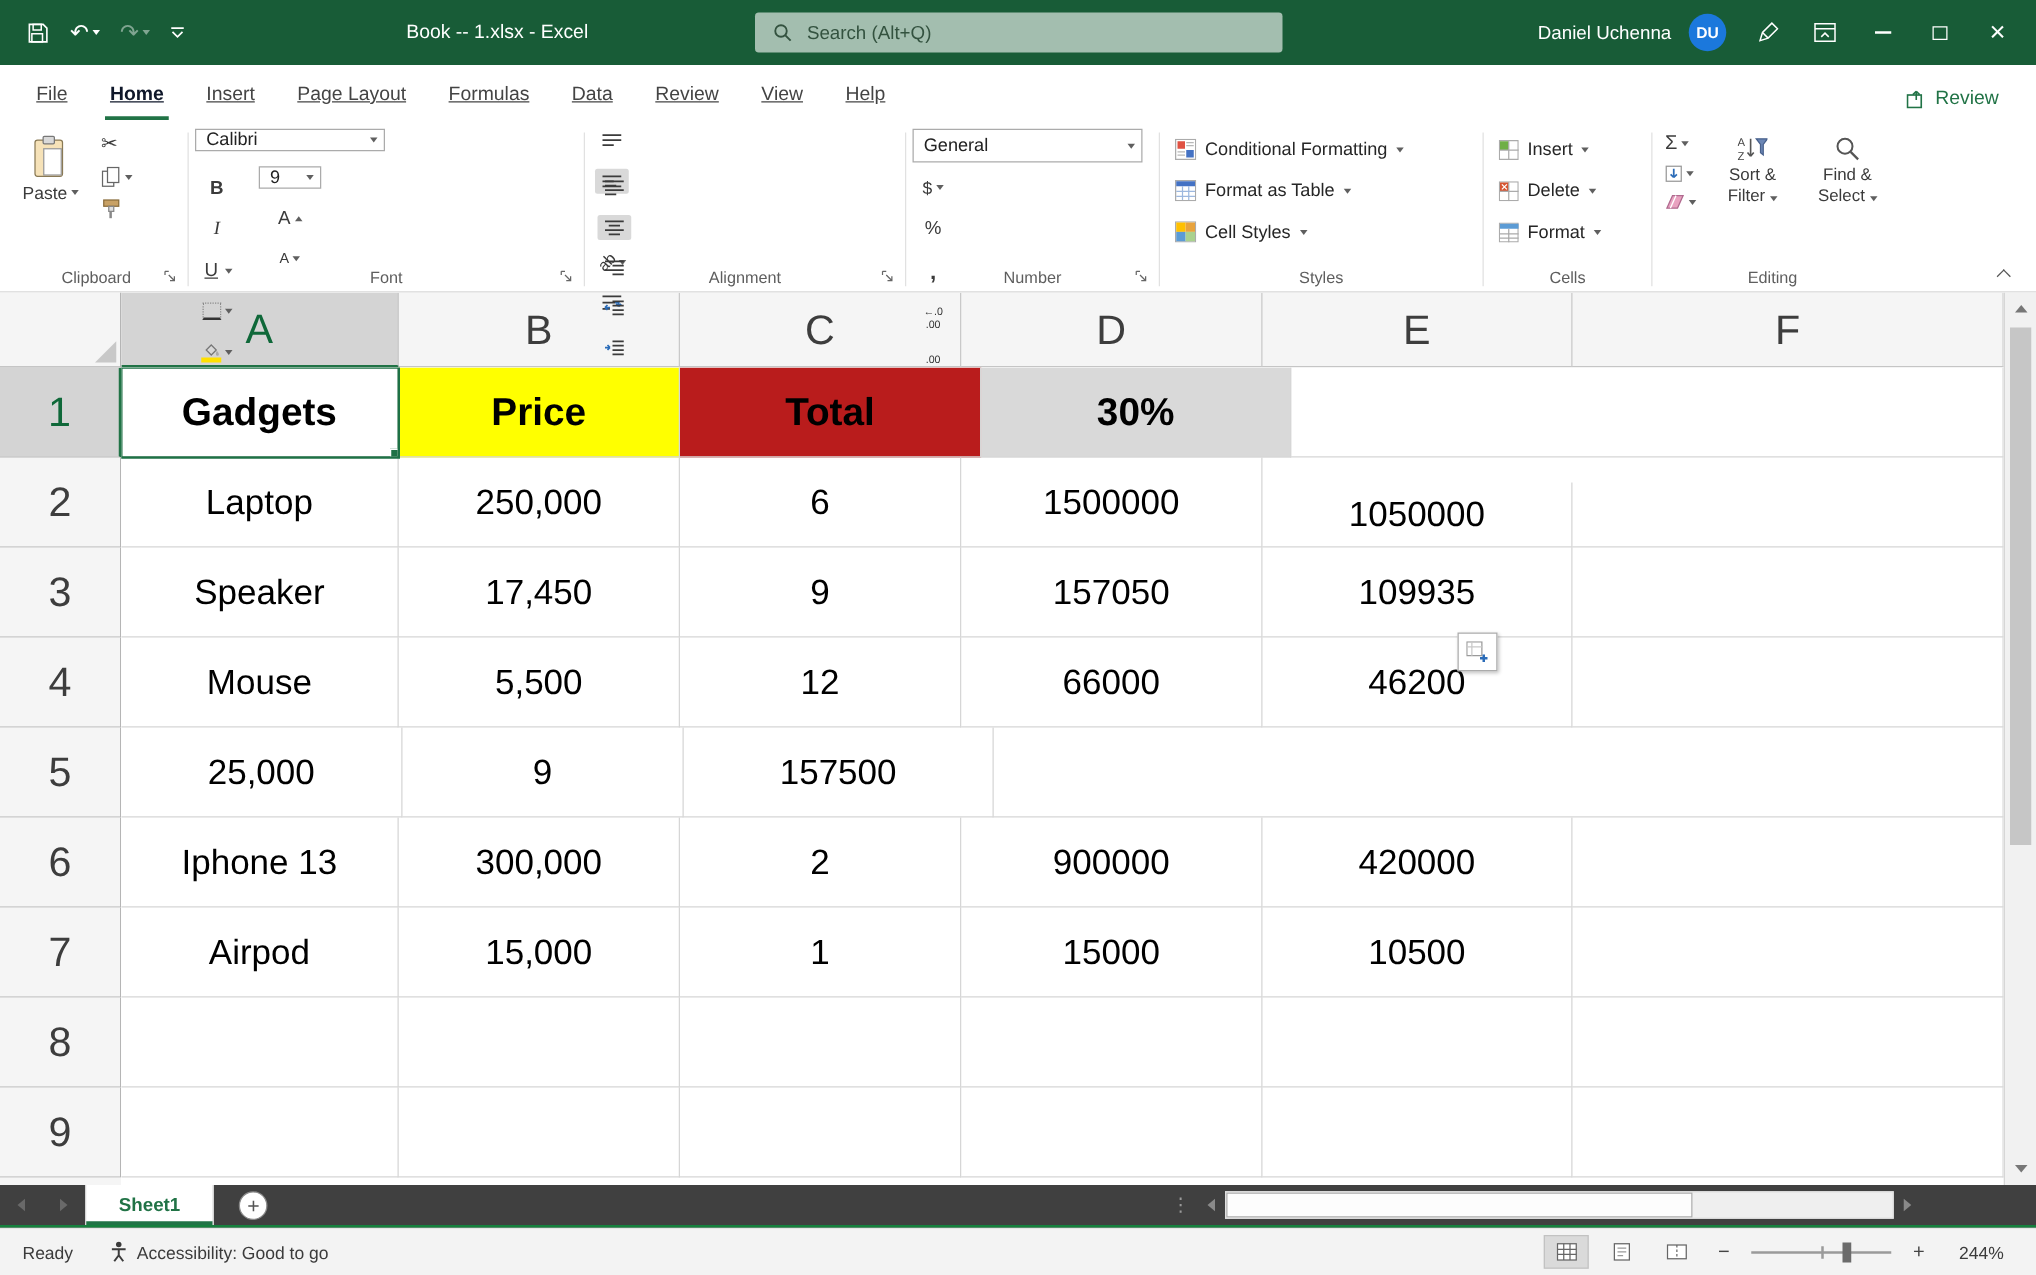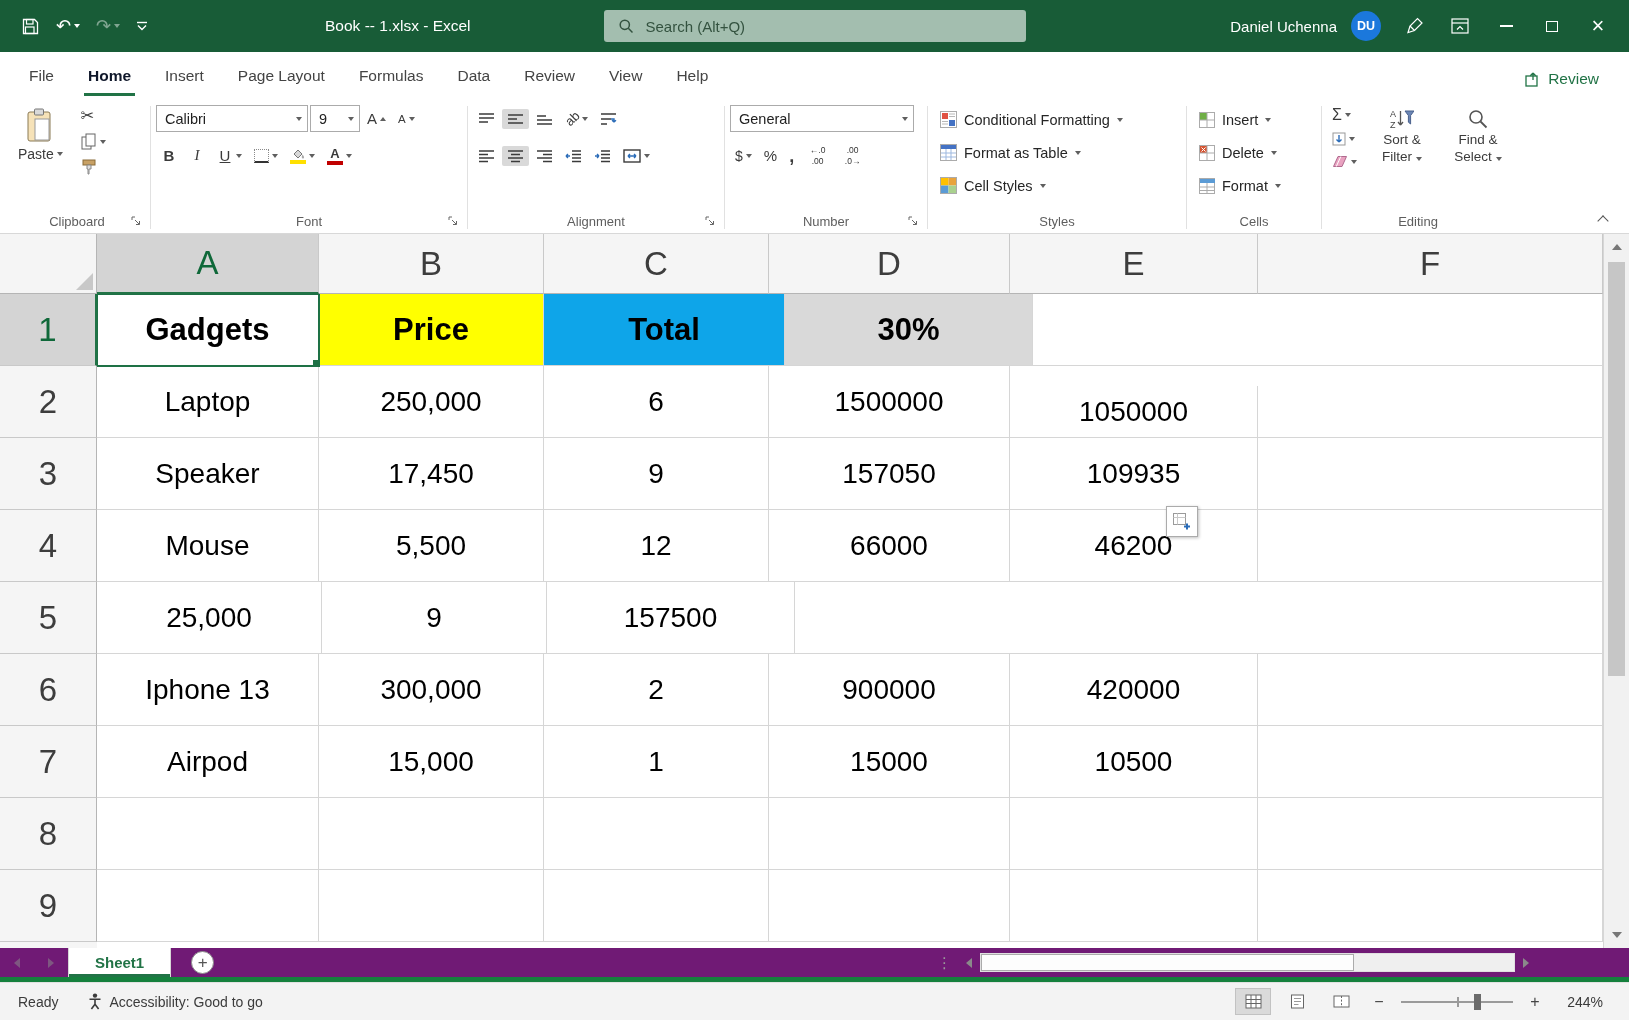--- a/index.html
+++ b/index.html
@@ -20,38 +20,38 @@
   .tb-right{margin-left:auto;display:flex;align-items:center;height:100%;padding-right:8px;}
   .tb-user{font-size:15px;margin-right:14px;white-space:nowrap;}
   .avatar{width:30px;height:30px;border-radius:50%;background:#1B78DC;color:#fff;font-size:12.5px;font-weight:700;display:flex;align-items:center;justify-content:center;margin-right:10px;cursor:pointer;}
   .tb-ico{width:46px;height:52px;display:flex;align-items:center;justify-content:center;background:none;border:none;cursor:pointer;}
   .mini-bar{width:13px;height:2px;background:#fff;display:inline-block;}
   .maxi-box{width:12px;height:11px;border:1.6px solid #fff;display:inline-block;}
   .close-x{color:#fff;font-size:22px;line-height:1;}
 
   
   .tabbar{flex:0 0 46px;background:#fff;display:flex;align-items:flex-end;padding-left:12px;position:relative;}
-  .rtab{font-size:15.5px;color:#444;padding:11px 17px 13px;cursor:pointer;position:relative;white-space:nowrap;}
+  .rtab{font-size:15.5px;color:#444;padding:11px 17px 13px;cursor:pointer;position:relative;white-space:nowrap;text-decoration:underline;}
   .rtab.active{color:#0f172a;font-weight:700;}
   .rtab.active::after{content:"";position:absolute;left:13px;right:13px;bottom:2px;height:3px;background:#217346;}
   .share-btn{margin-left:auto;margin-right:30px;margin-bottom:10px;color:#217346;font-size:15.5px;display:flex;align-items:center;gap:7px;cursor:pointer;background:none;border:none;font-family:inherit;}
 
   
   .ribbon{flex:0 0 136px;background:#fff;display:flex;align-items:stretch;padding:4px 2px 0 6px;border-bottom:1px solid #D8D8D8;position:relative;}
   .rgroup{display:flex;flex-direction:column;padding:1px 3px 0;position:relative;flex:0 0 auto;}
   .rg-body{flex:1;display:flex;align-items:flex-start;gap:4px;}
   .rg-body.col{flex-direction:column;gap:6px;}
   .rg-footer{height:24px;display:flex;align-items:center;justify-content:center;color:#5E5E5E;font-size:13px;position:relative;}
   .launcher{position:absolute;right:3px;bottom:6px;cursor:pointer;line-height:0;}
   .rsep{width:1px;background:#E1E1E1;margin:4px 2px;flex:0 0 1px;}
   .rbtn{display:flex;align-items:center;gap:3px;padding:3px 5px;border-radius:2px;cursor:pointer;color:#3b3b3b;font-size:14px;}
   .rbtn.tgl-on{background:#D9D9D9;}
   .bigbtn{display:flex;flex-direction:column;align-items:center;padding:5px 9px 2px;cursor:pointer;color:#3b3b3b;font-size:14px;gap:2px;}
   .mini-col{display:flex;flex-direction:column;gap:3px;padding-top:2px;}
-  .frow{display:flex;align-items:center;gap:2px;height:31px;}
+  .frow{display:flex;align-items:center;gap:12px;height:31px;flex-direction:column;}
   .combo{height:27px;background:#fff;border:1px solid #ABABAB;display:flex;align-items:center;font-size:14.5px;color:#222;padding:0 5px 0 8px;gap:6px;cursor:pointer;}
   .combo .tri{margin-left:auto;}
   .glyph{font-size:16px;line-height:1;}
   .bi{width:16px;text-align:center;font-size:15px;line-height:1;}
   .bi.b{font-weight:700;}
   .bi.i{font-style:italic;font-family:"Liberation Serif",serif;}
   .bi.u{text-decoration:underline;}
   .afont{font-size:15px;font-weight:400;}
   .bordericon{width:15px;height:14px;border:1px dotted #8a8a8a;border-bottom:2px solid #333;display:inline-block;}
   .colstack{display:inline-flex;flex-direction:column;align-items:center;gap:1px;line-height:1;}
@@ -85,21 +85,21 @@
   .vscroll{grid-area:1/3/3/4;background:#F1F1F1;border-left:1px solid #D6D6D6;position:relative;}
   .vs-btn{position:absolute;left:0;right:0;height:26px;display:flex;align-items:center;justify-content:center;cursor:pointer;}
   .vs-btn.top{top:0;} .vs-btn.bot{bottom:0;}
   .vs-thumb{position:absolute;left:4px;right:4px;top:28px;height:58%;background:#C6C6C6;cursor:grab;}
   .tri-u{width:0;height:0;border-left:5px solid transparent;border-right:5px solid transparent;border-bottom:6px solid #777;}
   .tri-d{width:0;height:0;border-left:5px solid transparent;border-right:5px solid transparent;border-top:6px solid #777;}
   .tri-l{width:0;height:0;border-top:5px solid transparent;border-bottom:5px solid transparent;border-right:6px solid #8a8a8a;}
   .tri-r{width:0;height:0;border-top:5px solid transparent;border-bottom:5px solid transparent;border-left:6px solid #8a8a8a;}
 
   
-  .sheetbar{flex:0 0 34px;background:#701a75;border-bottom:5px solid #15803d;display:flex;align-items:stretch;position:relative;}
+  .sheetbar{flex:0 0 34px;background:#404040;border-bottom:2px solid #15803d;display:flex;align-items:stretch;position:relative;}
   .snav{width:34px;display:flex;align-items:center;justify-content:center;cursor:pointer;opacity:.55;}
   .sheettab{padding:0 26px;display:flex;align-items:center;font-size:15px;color:#444;background:#fff;border-left:1px solid #D6D6D6;border-right:1px solid #D6D6D6;position:relative;cursor:pointer;}
   .sheettab.active{font-weight:700;color:#217346;}
   .sheettab.active::after{content:"";position:absolute;left:0;right:0;bottom:0;height:3px;background:#217346;}
   .addsheet{width:23px;height:23px;border:1px solid #8a8a8a;border-radius:50%;margin:auto 0 auto 20px;display:flex;align-items:center;justify-content:center;color:#555;font-size:17px;line-height:1;cursor:pointer;background:#fff;}
   .splitter{position:absolute;left:937px;top:0;bottom:0;display:flex;align-items:center;color:#9a9a9a;font-size:15px;cursor:col-resize;}
   .hscroll{position:absolute;left:958px;right:92px;top:5px;bottom:5px;display:flex;align-items:center;}
   .hs-btn{width:22px;height:100%;display:flex;align-items:center;justify-content:center;cursor:pointer;}
   .hs-track{flex:1;height:100%;background:#EFEFEF;border:1px solid #E0E0E0;position:relative;}
   .hs-thumb{position:absolute;left:0;top:0;bottom:0;width:70%;background:#FDFDFD;border:1px solid #ABABAB;cursor:grab;}
@@ -561,21 +561,21 @@
       <div class="rowhdr">5</div>
       <div class="rowhdr">6</div>
       <div class="rowhdr">7</div>
       <div class="rowhdr">8</div>
       <div class="rowhdr">9</div>
     </div>
   <div class="cells" id="cells">
       <div class="crow">
         <div class="cell hdr selcell" style="flex: 0 0 222px; background: rgb(255, 255, 255);">Gadgets</div>
         <div class="cell hdr" style="flex: 0 0 225px; background: rgb(255, 255, 0);">Price</div>
-        <div class="cell hdr" style="flex: 0 0 241px; background: #0ea5e9;">Total</div>
+        <div class="cell hdr" style="flex: 0 0 241px; background: #b91c1c;">Total</div>
         <div class="cell hdr" style="flex: 0 0 248px; background: rgb(217, 217, 217);">30%</div>
         <div class="cell" style="flex: 1 1 auto;"></div>
       </div>
       <div class="crow">
         <div class="cell" style="flex: 0 0 222px;">Laptop</div>
         <div class="cell" style="flex: 0 0 225px;">250,000</div>
         <div class="cell" style="flex: 0 0 225px;">6</div>
         <div class="cell" style="flex: 0 0 241px;">1500000</div>
         <div class="cell" style="flex: 0 0 248px; margin-top: 20px;">1050000</div>
         <div class="cell" style="flex: 1 1 auto;"></div>

